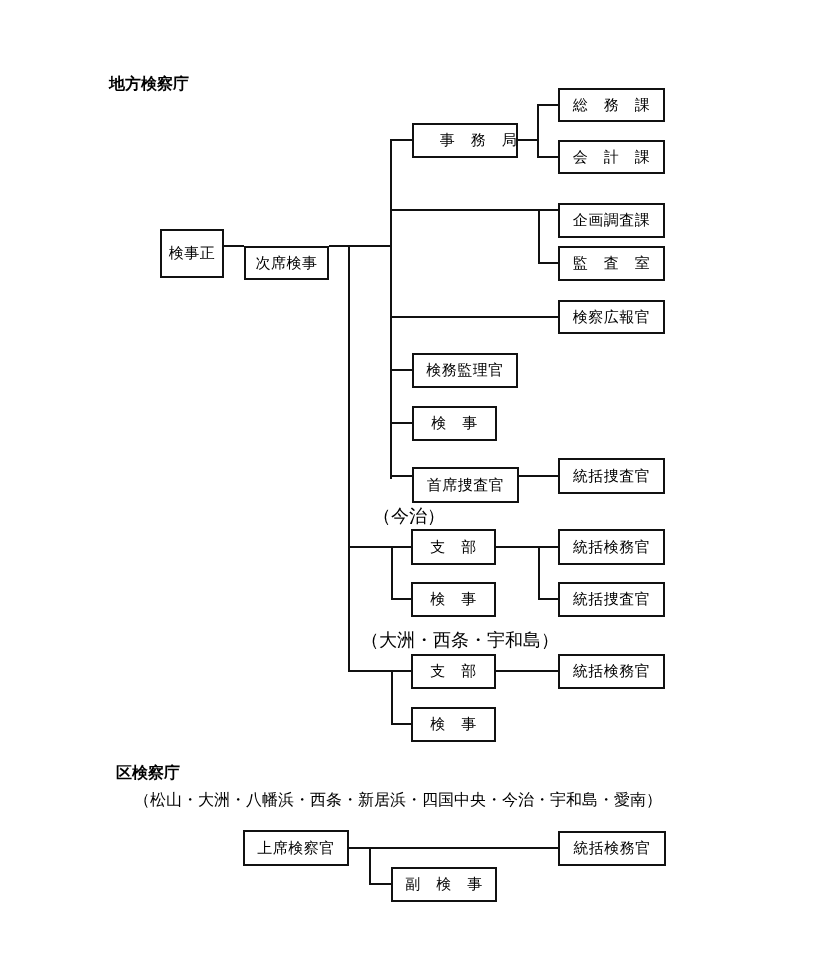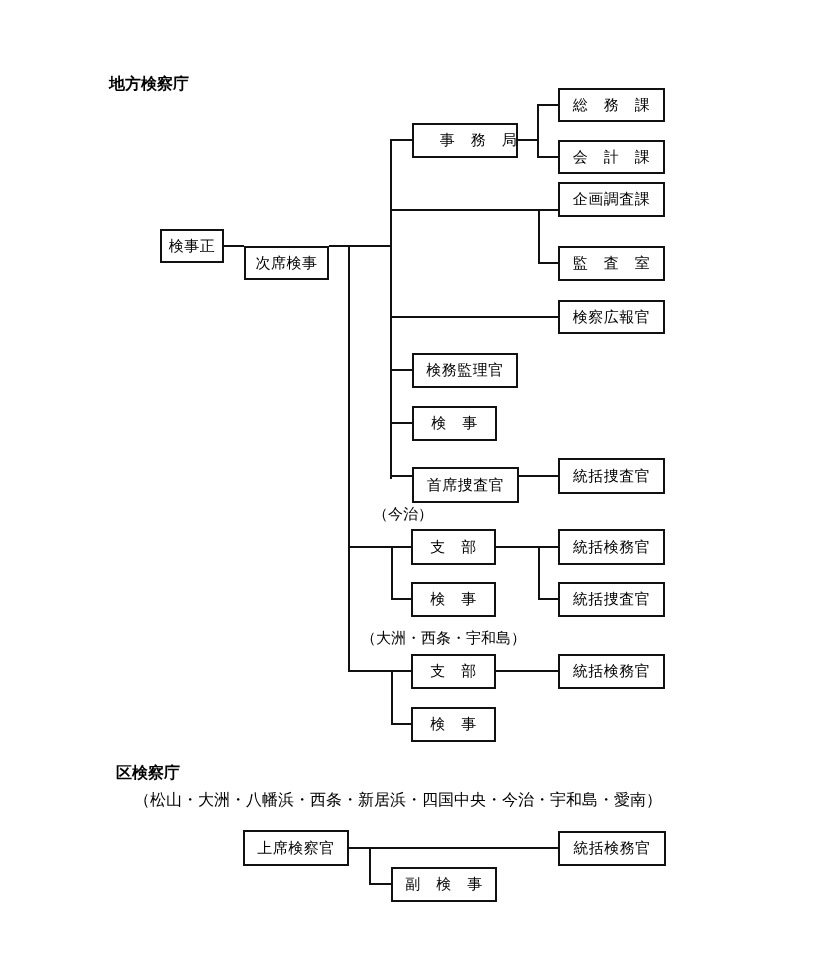--- a/index.html
+++ b/index.html
@@ -45,21 +45,21 @@
     letter-spacing: 0.5px;
     white-space: nowrap;
     line-height: 1;
   }
   .line {
     position: absolute;
     background: #111111;
   }
   .annotation {
     position: absolute;
-    font-size: 15px;
+    font-size: 18px;
     white-space: nowrap;
     line-height: 1;
   }
 </style>
 </head>
 <body>
 
 <div id="page">
   <div class="section-title" id="district-title">地方検察庁</div>
 
@@ -87,26 +87,26 @@
       <div class="line" style="left: 496px; top: 546px; width: 62px; height: 2px; background: rgb(17, 17, 17);"></div>
       <div class="line" style="left: 538px; top: 546px; width: 2px; height: 54px; background: rgb(17, 17, 17);"></div>
       <div class="line" style="left: 538px; top: 598px; width: 20px; height: 2px; background: rgb(17, 17, 17);"></div>
       <div class="line" style="left: 348px; top: 670px; width: 63px; height: 2px; background: rgb(17, 17, 17);"></div>
       <div class="line" style="left: 391px; top: 670px; width: 2px; height: 55px; background: rgb(17, 17, 17);"></div>
       <div class="line" style="left: 391px; top: 723px; width: 20px; height: 2px; background: rgb(17, 17, 17);"></div>
       <div class="line" style="left: 496px; top: 670px; width: 62px; height: 2px; background: rgb(17, 17, 17);"></div>
       <div class="line" style="left: 348px; top: 847px; width: 210px; height: 2px; background: rgb(17, 17, 17);"></div>
       <div class="line" style="left: 369px; top: 847px; width: 2px; height: 38px; background: rgb(17, 17, 17);"></div>
       <div class="line" style="left: 369px; top: 883px; width: 22px; height: 2px; background: rgb(17, 17, 17);"></div>
-      <div class="node" style="left: 160px; top: 229px; width: 64px; height: 34px; border-color: rgb(17, 17, 17); background: rgb(255, 255, 255);">検事正</div>
+      <div class="node" style="left: 160px; top: 229px; width: 64px; height: 49px; border-color: rgb(17, 17, 17); background: rgb(255, 255, 255);">検事正</div>
       <div class="node" style="left: 244px; top: 246px; width: 85px; height: 34px; border-color: rgb(17, 17, 17); background: rgb(255, 255, 255);">次席検事</div>
       <div class="node" style="left: 412px; top: 123px; width: 106px; height: 35px; border-color: rgb(17, 17, 17); background: rgb(255, 255, 255); padding-left: 27px;">事　務　局</div>
       <div class="node" style="left: 558px; top: 88px; width: 107px; height: 34px; border-color: rgb(17, 17, 17); background: rgb(255, 255, 255);">総　務　課</div>
       <div class="node" style="left: 558px; top: 140px; width: 107px; height: 34px; border-color: rgb(17, 17, 17); background: rgb(255, 255, 255);">会　計　課</div>
-      <div class="node" style="left: 558px; top: 182px; width: 107px; height: 35px; border-color: rgb(17, 17, 17); background: rgb(255, 255, 255);">企画調査課</div>
+      <div class="node" style="left: 558px; top: 203px; width: 107px; height: 35px; border-color: rgb(17, 17, 17); background: rgb(255, 255, 255);">企画調査課</div>
       <div class="node" style="left: 558px; top: 246px; width: 107px; height: 35px; border-color: rgb(17, 17, 17); background: rgb(255, 255, 255);">監　査　室</div>
       <div class="node" style="left: 558px; top: 300px; width: 107px; height: 34px; border-color: rgb(17, 17, 17); background: rgb(255, 255, 255);">検察広報官</div>
       <div class="node" style="left: 412px; top: 353px; width: 106px; height: 35px; border-color: rgb(17, 17, 17); background: rgb(255, 255, 255);">検務監理官</div>
       <div class="node" style="left: 412px; top: 406px; width: 85px; height: 35px; border-color: rgb(17, 17, 17); background: rgb(255, 255, 255);">検　事</div>
       <div class="node" style="left: 412px; top: 467px; width: 107px; height: 36px; border-color: rgb(17, 17, 17); background: rgb(255, 255, 255);">首席捜査官</div>
       <div class="node" style="left: 558px; top: 458px; width: 107px; height: 36px; border-color: rgb(17, 17, 17); background: rgb(255, 255, 255);">統括捜査官</div>
       <div class="node" style="left: 411px; top: 529px; width: 85px; height: 36px; border-color: rgb(17, 17, 17); background: rgb(255, 255, 255);">支　部</div>
       <div class="node" style="left: 558px; top: 529px; width: 107px; height: 36px; border-color: rgb(17, 17, 17); background: rgb(255, 255, 255);">統括検務官</div>
       <div class="node" style="left: 411px; top: 582px; width: 85px; height: 35px; border-color: rgb(17, 17, 17); background: rgb(255, 255, 255);">検　事</div>
       <div class="node" style="left: 558px; top: 582px; width: 107px; height: 35px; border-color: rgb(17, 17, 17); background: rgb(255, 255, 255);">統括捜査官</div>

